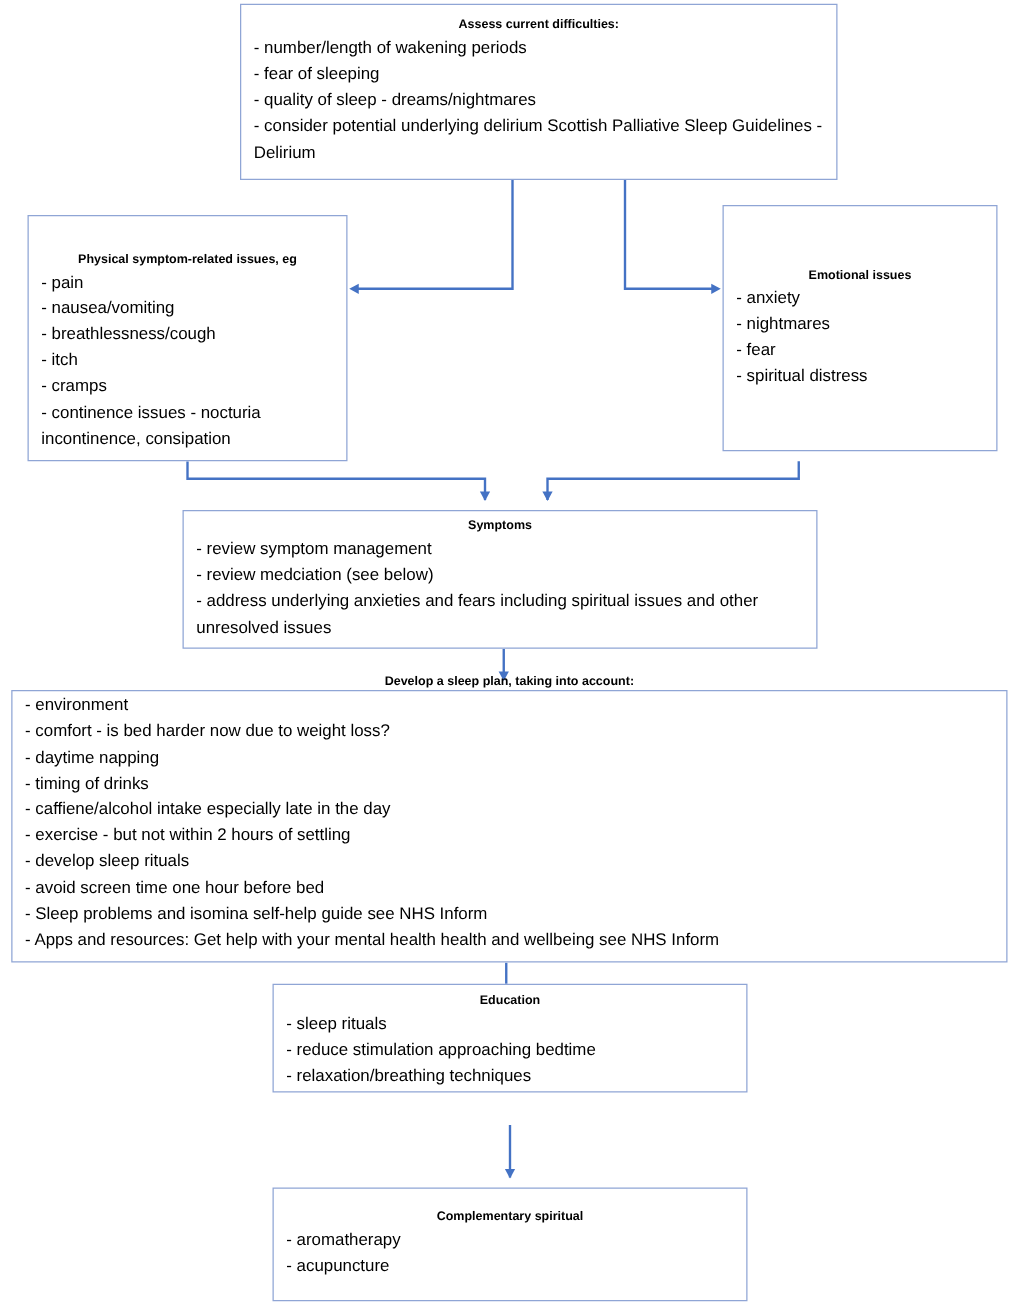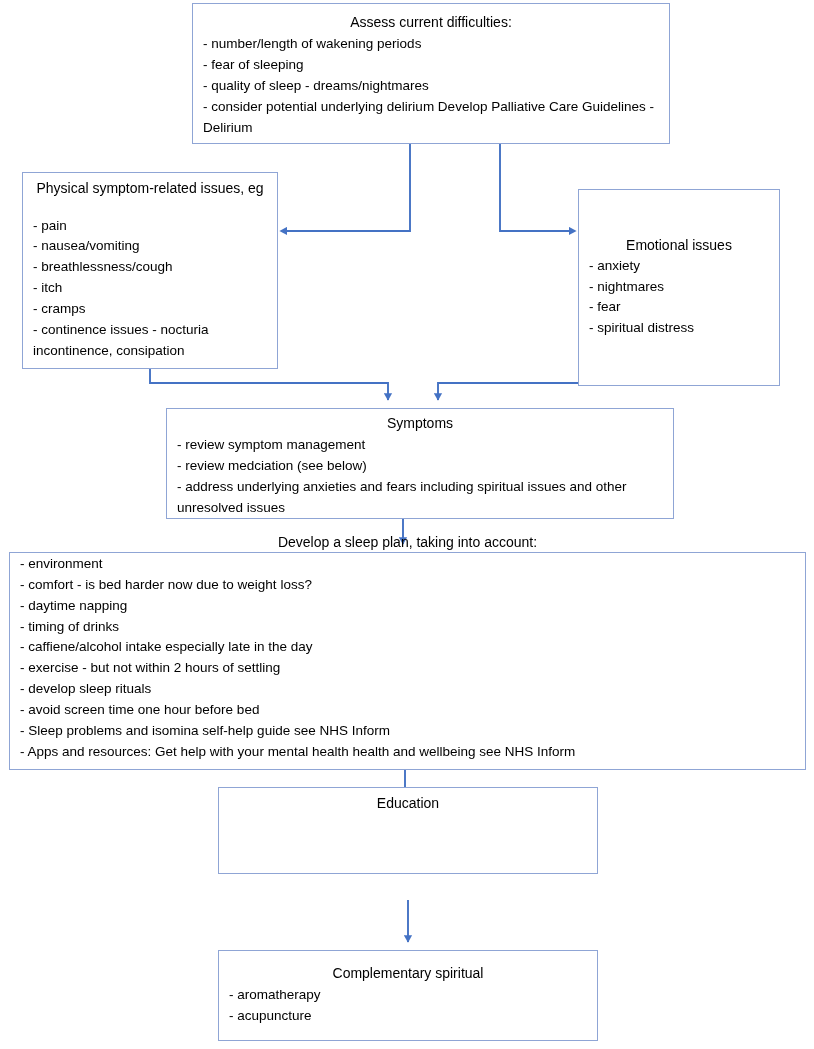--- a/index.html
+++ b/index.html
@@ -23,50 +23,50 @@
     position: absolute;
     box-sizing: border-box;
     border: 1px solid #8FA5D5;
     background: #ffffff;
     padding: 6px 10px;
     display: flex;
     flex-direction: column;
     justify-content: center;
   }
   .node-title {
-    font-weight: normal;
+    font-weight: bold;
     text-align: center;
-    font-size: 14px;
+    font-size: 10px;
     line-height: 1.42;
     margin-bottom: 1px;
   }
   .node-lines {
     font-size: 13.5px;
     line-height: 1.55;
     text-align: left;
   }
   .node-lines .ln {
     white-space: normal;
   }
   
   #node-assess      { left: 192px; top: 3px;   width: 478px; height: 141px; }
   #node-physical    { left: 22px;  top: 172px; width: 256px; height: 197px; }
-  #node-emotional   { left: 578px; top: 189px; width: 202px; height: 197px; }
+  #node-emotional   { left: 578px; top: 164px; width: 220px; height: 197px; }
   #node-symptoms    { left: 146px; top: 408px; width: 508px; height: 111px; }
   #node-sleepplan   { left: 9px;   top: 552px; width: 797px; height: 218px; }
   #node-education   { left: 218px; top: 787px; width: 380px; height: 87px; }
   #node-complementary { left: 218px; top: 950px; width: 380px; height: 91px; }
 
   #node-physical .node-title,
   #node-emotional .node-title { margin-bottom: 0px; }
-  #node-physical { justify-content: space-between; gap: 12px; }
+  #node-physical { justify-content: flex-end; }
   #node-emotional { justify-content: center; }
   #node-assess { justify-content: flex-start; padding-top: 9px; }
   #node-sleepplan { justify-content: flex-end; padding-top: 8px; }
-  #node-symptoms { justify-content: space-between; padding-top: 5px; margin-left: 20px; }
+  #node-symptoms { justify-content: space-between; padding-top: 5px; }
   #node-education { justify-content: flex-start; padding-top: 6px; }
   #node-complementary { justify-content: center; }
 
   
   #wires {
     position: absolute;
     left: 0; top: 0;
     width: 814px;
     height: 1049px;
     pointer-events: none;
@@ -118,21 +118,21 @@
       <path d="M408,900 L408,942" fill="none" stroke="#4472C4" stroke-width="1.9" marker-end="url(#arrow-down)"></path>
     </g>
   </svg>
 
   <div class="node" id="node-assess">
     <div class="node-title">Assess current difficulties:</div>
     <div class="node-lines">
         <div class="ln">- number/length of wakening periods</div>
         <div class="ln">- fear of sleeping</div>
         <div class="ln">- quality of sleep - dreams/nightmares</div>
-        <div class="ln">- consider potential underlying delirium Develop Palliative Care Guidelines - Delirium</div>
+        <div class="ln">- consider potential underlying delirium Scottish Palliative Sleep Guidelines - Delirium</div>
       </div>
   </div>
 
   <div class="node" id="node-physical">
     <div class="node-title">Physical symptom-related issues, eg</div>
     <div class="node-lines">
         <div class="ln">- pain</div>
         <div class="ln">- nausea/vomiting</div>
         <div class="ln">- breathlessness/cough</div>
         <div class="ln">- itch</div>
@@ -171,20 +171,25 @@
         <div class="ln">- exercise - but not within 2 hours of settling</div>
         <div class="ln">- develop sleep rituals</div>
         <div class="ln">- avoid screen time one hour before bed</div>
         <div class="ln">- Sleep problems and isomina self-help guide see NHS Inform</div>
         <div class="ln">- Apps and resources: Get help with your mental health health and wellbeing see NHS Inform</div>
       </div>
   </div>
 
   <div class="node" id="node-education">
     <div class="node-title">Education</div>
+    <div class="node-lines">
+        <div class="ln">- sleep rituals</div>
+        <div class="ln">- reduce stimulation approaching bedtime</div>
+        <div class="ln">- relaxation/breathing techniques</div>
+      </div>
   </div>
 
   <div class="node" id="node-complementary">
     <div class="node-title">Complementary spiritual</div>
     <div class="node-lines">
         <div class="ln">- aromatherapy</div>
         <div class="ln">- acupuncture</div>
       </div>
   </div>
 

